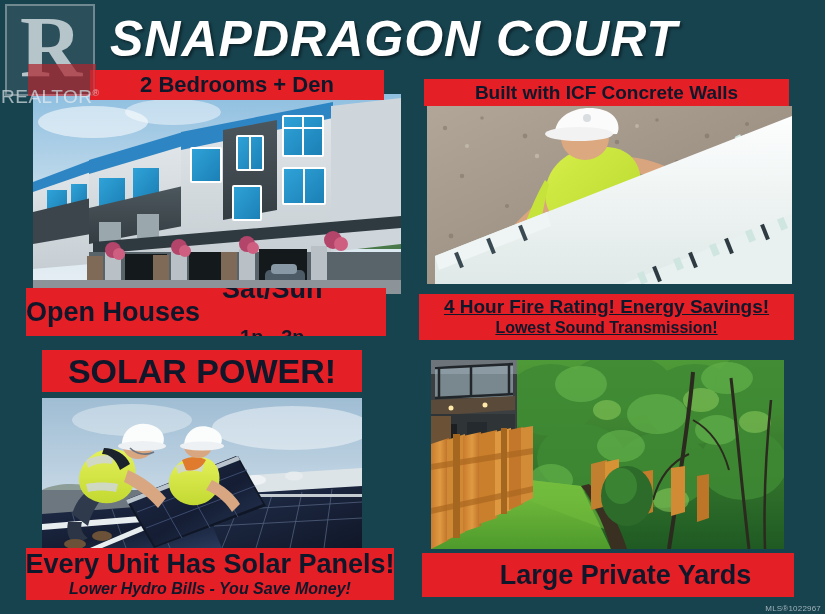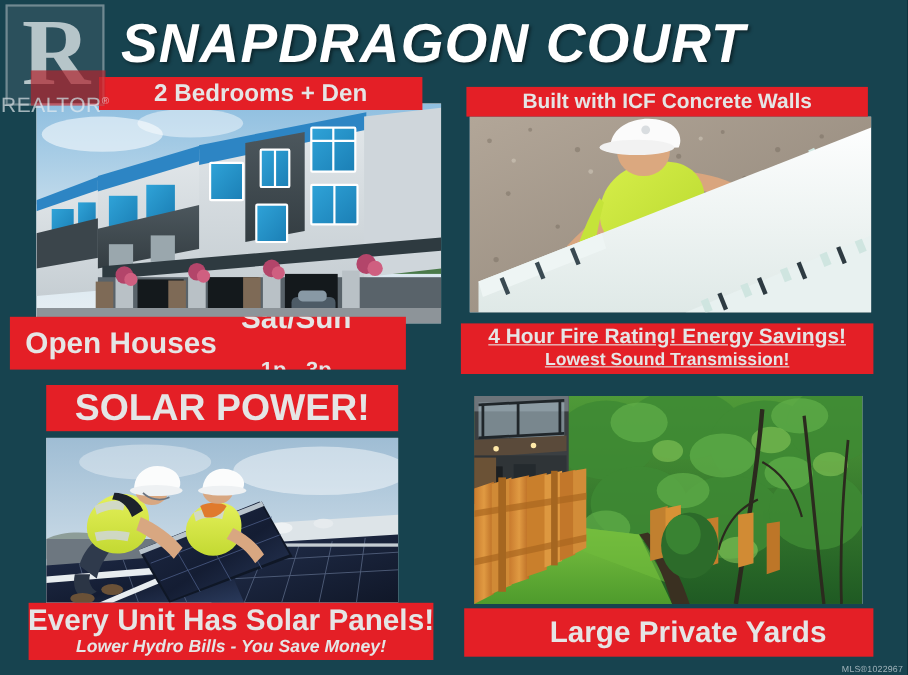--- a/index.html
+++ b/index.html
@@ -82,21 +82,21 @@
     letter-spacing: 1px;
     white-space: nowrap;
     text-shadow: 2px 2px 3px rgba(0,0,0,0.45);
     z-index: 30;
   }
 
   
   .banner {
     position: absolute;
     background: #e41f26;
-    color: #e5e5e5;
+    color: #0f172a;
     font-family: "Liberation Sans", sans-serif;
     font-weight: bold;
     display: flex;
     align-items: center;
     justify-content: center;
     text-align: center;
     box-sizing: border-box;
     z-index: 25;
     overflow: hidden;
   }
@@ -573,21 +573,21 @@
   <div class="poster-title">SNAPDRAGON COURT</div>
 
   <div class="banner" style="left:90px; top:70px; width:294px; height:30px;">
     <span class="oh-main" style="font-size:22px;">2 Bedrooms + Den</span>
   </div>
 
   <div class="banner" style="left:424px; top:79px; width:365px; height:27px;">
     <span style="font-size:19px;">Built with ICF Concrete Walls</span>
   </div>
 
-  <div class="banner" style="left:9px; top:288px; width:360px; height:48px; justify-content:flex-start; padding-left:14px;">
+  <div class="banner" style="left:26px; top:288px; width:360px; height:48px; justify-content:flex-start; ">
     <span class="oh-main">Open Houses</span>
     <span class="oh-right" style="margin-left:22px;gap:23px;">
       <span class="oh-day">Sat/Sun</span>
       <span class="oh-time">1p - 3p</span>
     </span>
   </div>
 
   <div class="banner" style="left:419px; top:294px; width:375px; height:46px; flex-direction:column;text-decoration:underline;">
     <span class="two-line-a">4 Hour Fire Rating! Energy Savings!</span>
     <span class="two-line-b">Lowest Sound Transmission!</span>

